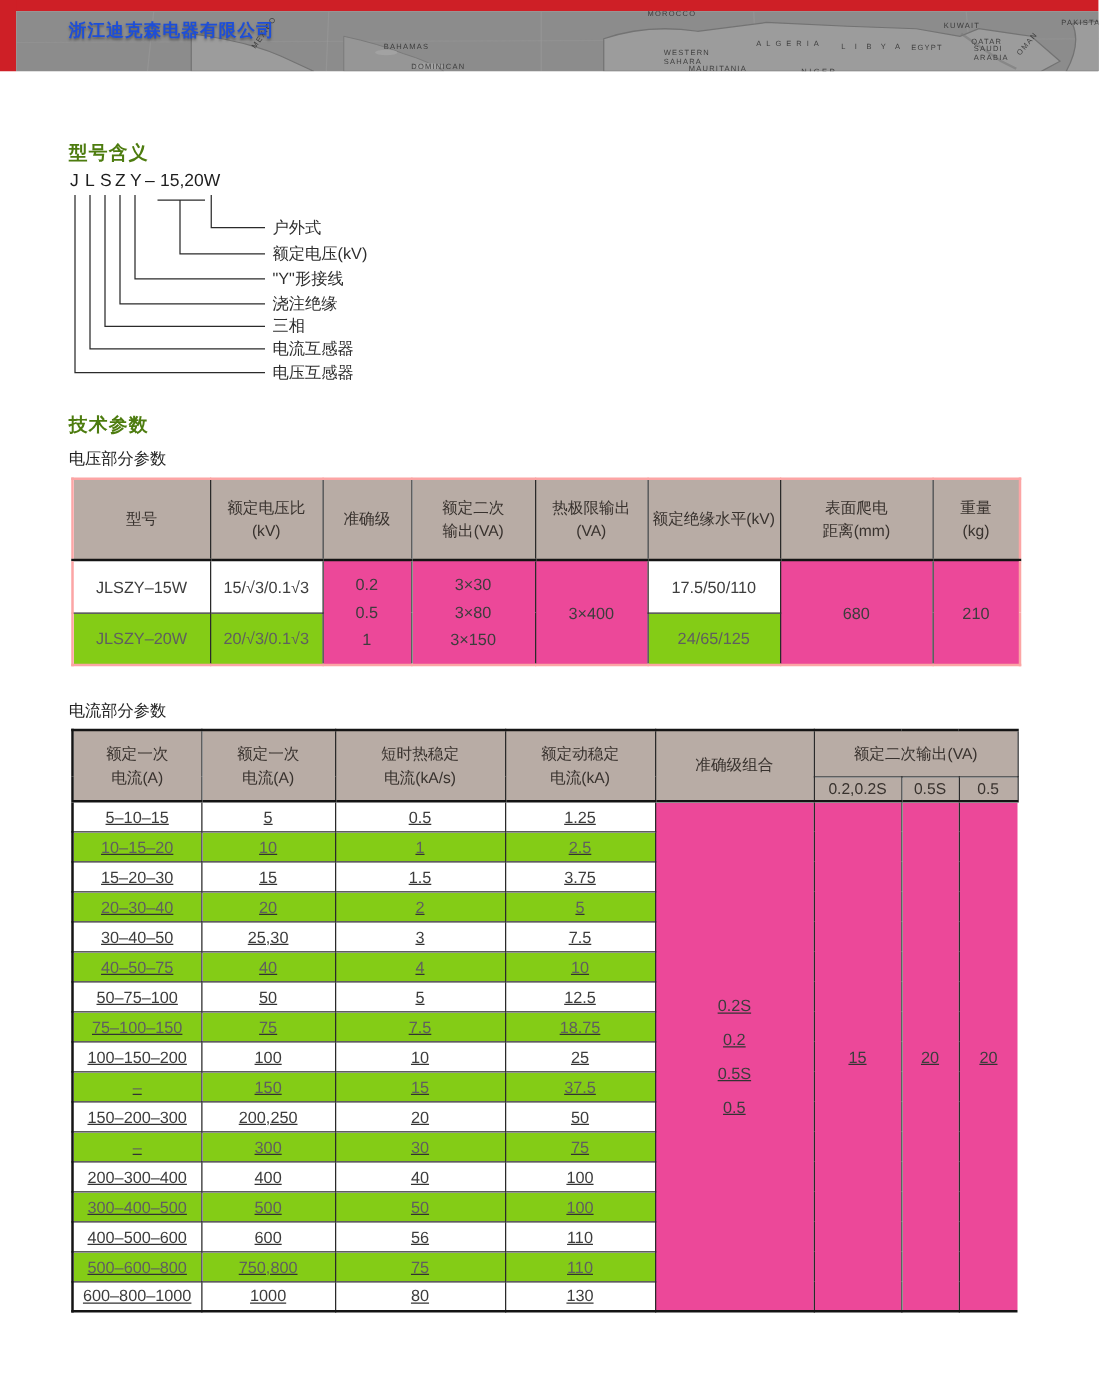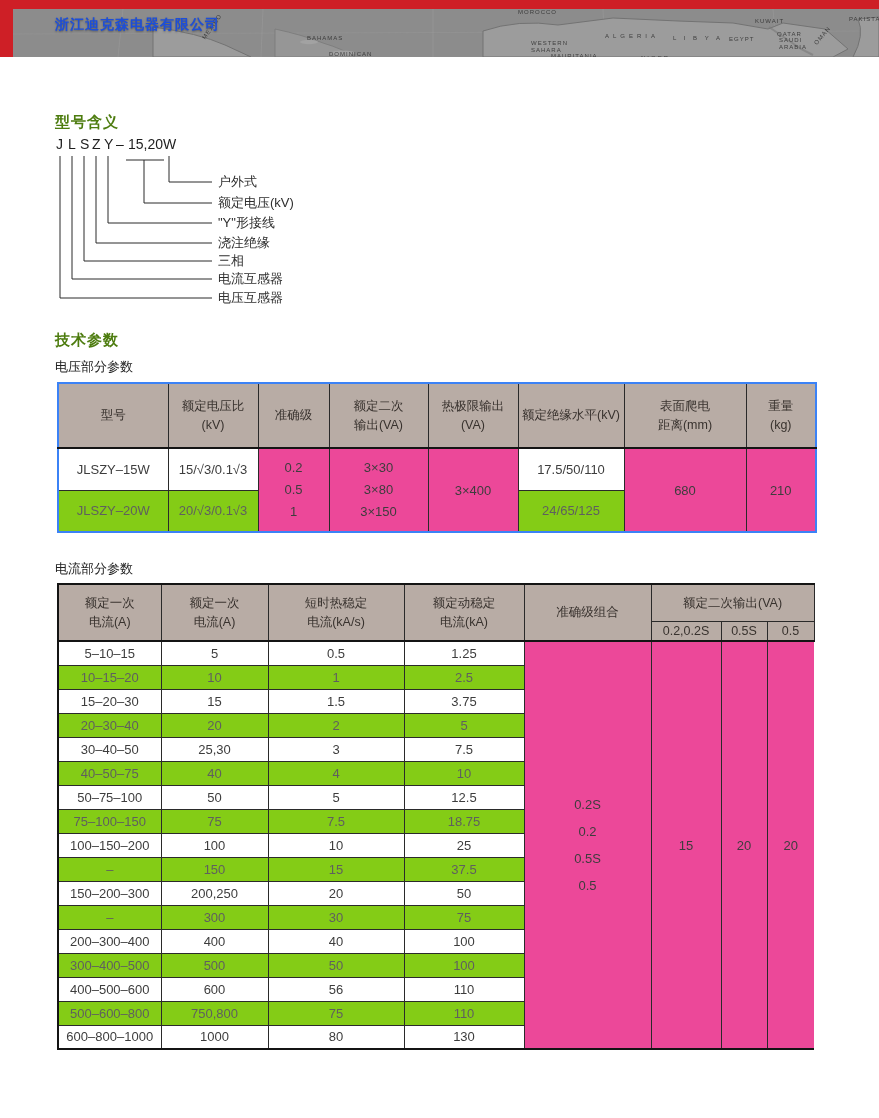--- a/index.html
+++ b/index.html
@@ -34,29 +34,29 @@
   .diagram svg { position:absolute; left:0; top:0; }
   .diagram .dlabel { position:absolute; left:166px; font-size:13px; color:#2e2e2e; white-space:nowrap; }
   
   table { position:absolute; border-collapse:collapse; table-layout:fixed; background:#fff; }
   th, td {
     border:1px solid #2a2a2a; text-align:center; vertical-align:middle;
     white-space:pre-line; padding:0 2px; overflow:hidden;
   }
   th { background:#b8aca5; font-weight:normal; font-size:12.5px; color:#38322e; line-height:1.45; }
   td { font-size:13px; color:#3d3d3d; }
-  #t1 { left:57px; top:382px; width:758px; border:2px solid #3b82f6; }
+  #t1 { left:57px; top:382px; width:758px; border:2px solid #fca5a5; }
   #t1 thead tr { height:65px; }
   #t1 thead th { border-bottom:2px solid #141414; }
   #t1 tbody tr { height:42px; }
   #t2 { left:57px; top:583px; width:756px; border:2px solid #141414; border-right:0; }
   #t2 thead tr.main { height:37px;margin-top:28px; }
   #t2 thead tr.sub  { height:20px; }
   #t2 thead th[rowspan], #t2 thead tr.sub th { border-bottom:2px solid #141414; }
-  #t2 tbody tr { height:24px; }
+  #t2 tbody tr { height:24px;text-decoration:underline; }
   tr.pink td { background:#84cc16; color:#5f5f5f;margin-left:20px; }
   td.merged { background:#ec4899; }
   td.multiline3 { line-height:22px; }
   td.combo { line-height:27px; }
   td.no-right { border-right:0; }
 </style>
 </head>
 <body>
 
 <div class="page">

